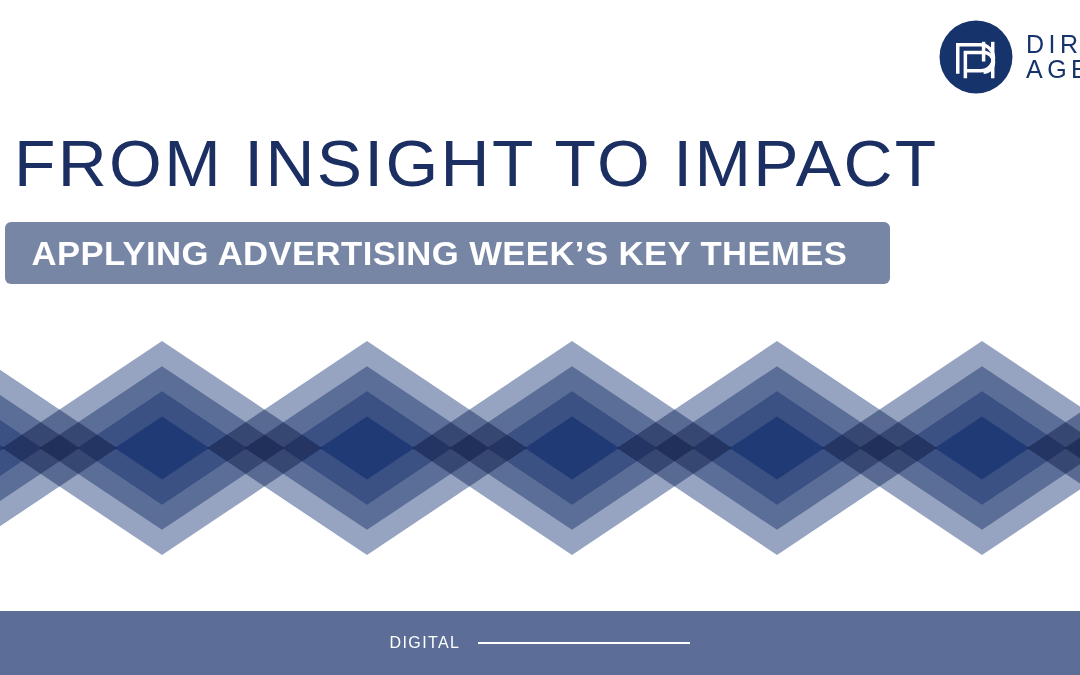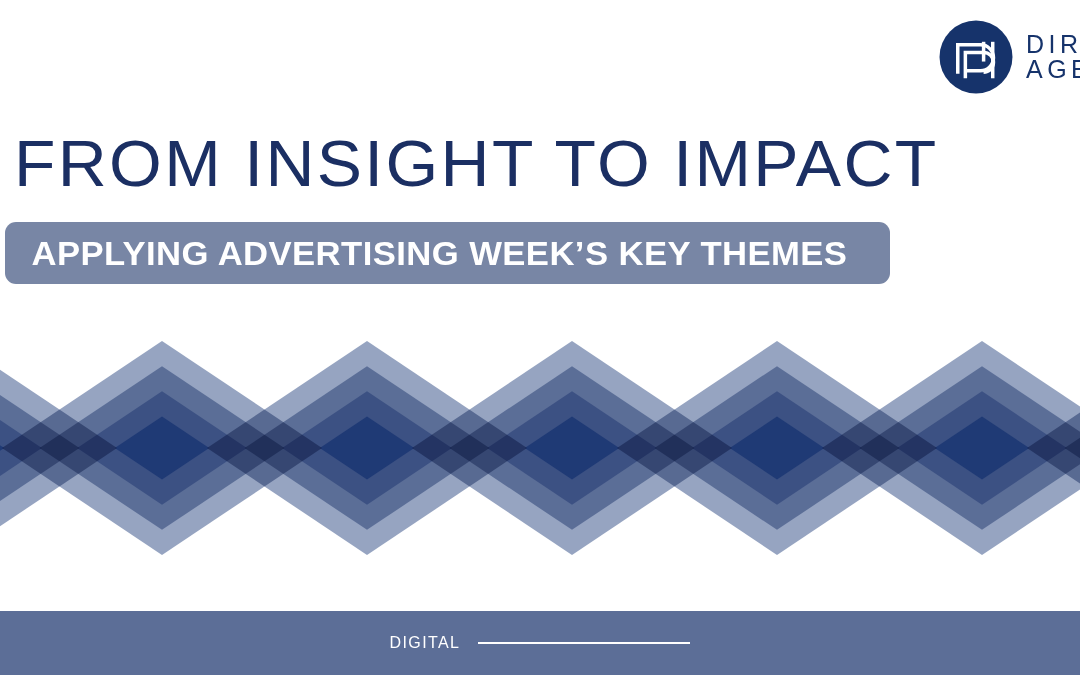--- a/index.html
+++ b/index.html
@@ -66,21 +66,21 @@
   }
 
   
   .subtitle-bar {
     position: absolute;
     left: 5px;
     top: 222px;
     width: 885px;
     height: 62px;
     background: #7886A5;
-    border-radius: 11px;
+    border-radius: 6px;
     display: flex;
     align-items: center;
   }
   .subtitle-text {
     color: #ffffff;
     font-size: 34px;
     font-weight: 700;
     letter-spacing: 0.4px;
     padding-left: 26px;
     white-space: nowrap;

